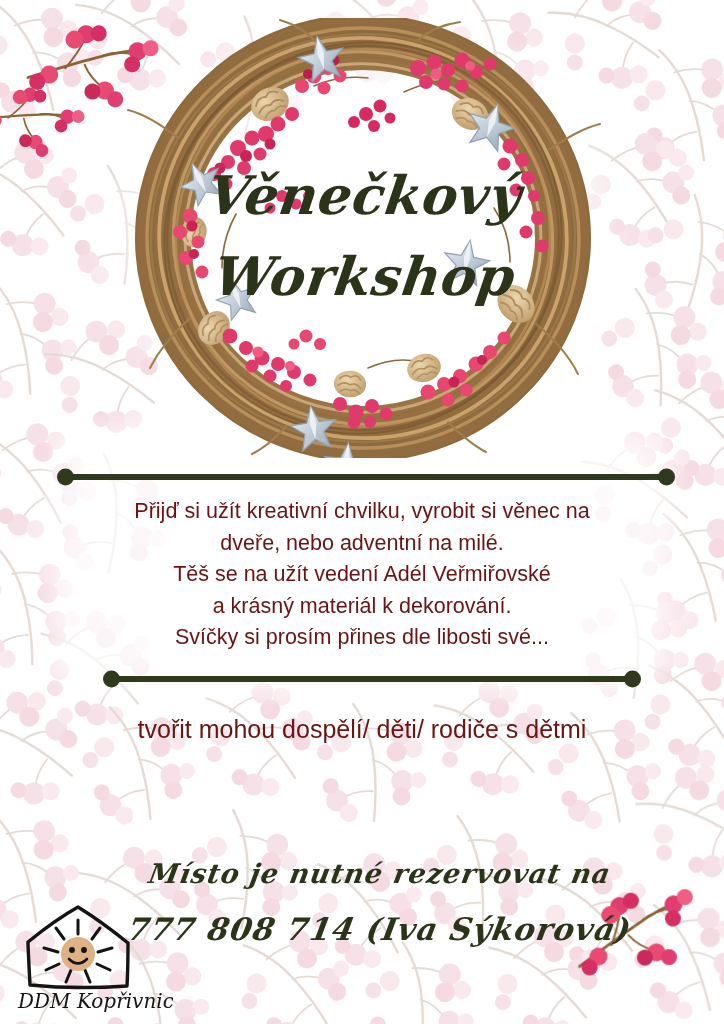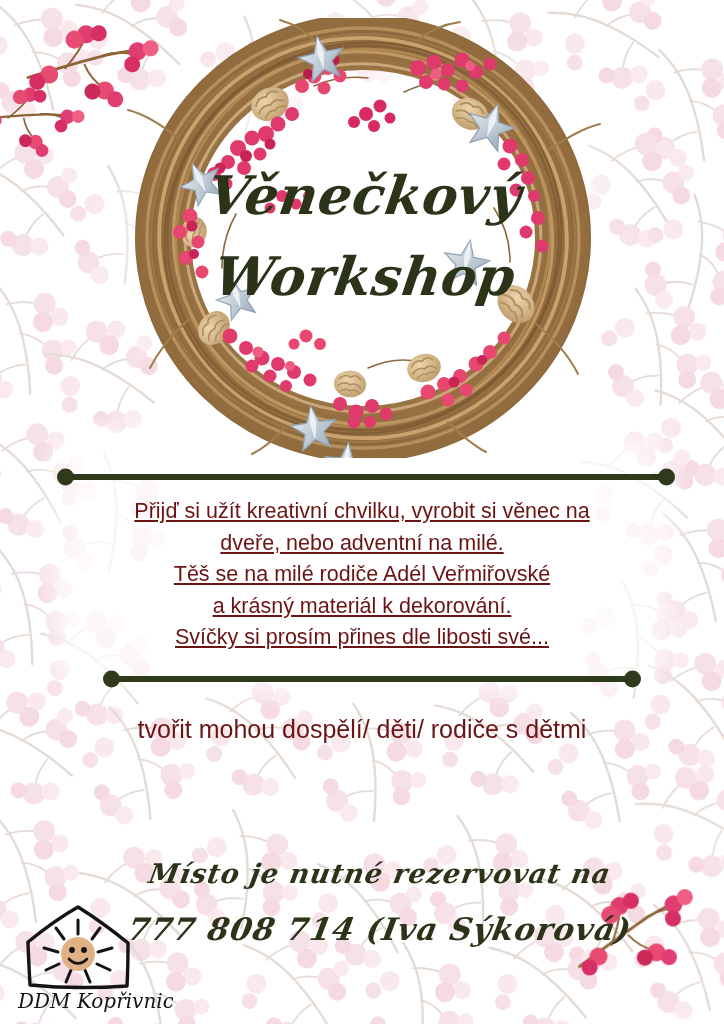--- a/index.html
+++ b/index.html
@@ -114,21 +114,21 @@
     left: 62px;
     top: 496px;
     width: 600px;
     z-index: 5;
     text-align: center;
     color: #6b1414;
     font-size: 21.5px;
     line-height: 1.47;
     font-weight: 400;
   }
-  .intro div { white-space: nowrap; text-decoration: underline; }
+  .intro div { white-space: nowrap; }
 
   
   .details {
     position: absolute;
     left: 42px;
     top: 712px;
     width: 640px;
     z-index: 5;
     text-align: center;
     color: #6b1414;
@@ -503,21 +503,21 @@
   <div class="title-block">
     <div class="title-line">Věnečkový</div>
     <div class="title-line">Workshop</div>
   </div>
 
   <div class="divider divider-top"></div>
 
   <div class="intro">
     <div>Přijď si užít kreativní chvilku, vyrobit si věnec na</div>
     <div>dveře, nebo adventní na milé.</div>
-    <div>Těš se na milé rodiče Adél Veřmiřovské</div>
+    <div>Těš se na užít vedení Adél Veřmiřovské</div>
     <div>a krásný materiál k dekorování.</div>
     <div>Svíčky si prosím přines dle libosti své...</div>
   </div>
 
   <div class="divider divider-bottom"></div>
 
   <div class="details">
     <div>tvořit mohou dospělí/ děti/ rodiče s dětmi</div>
   </div>
 

